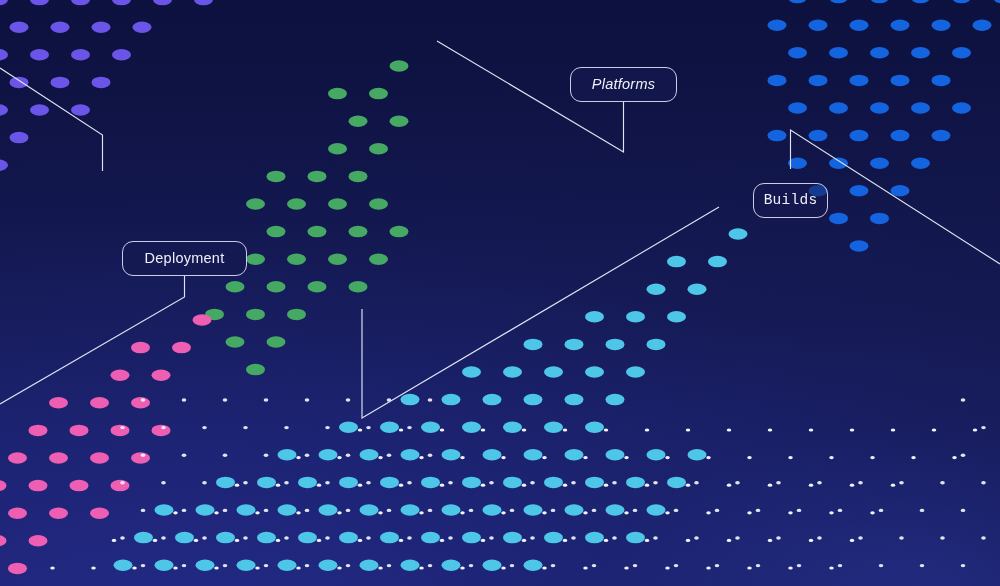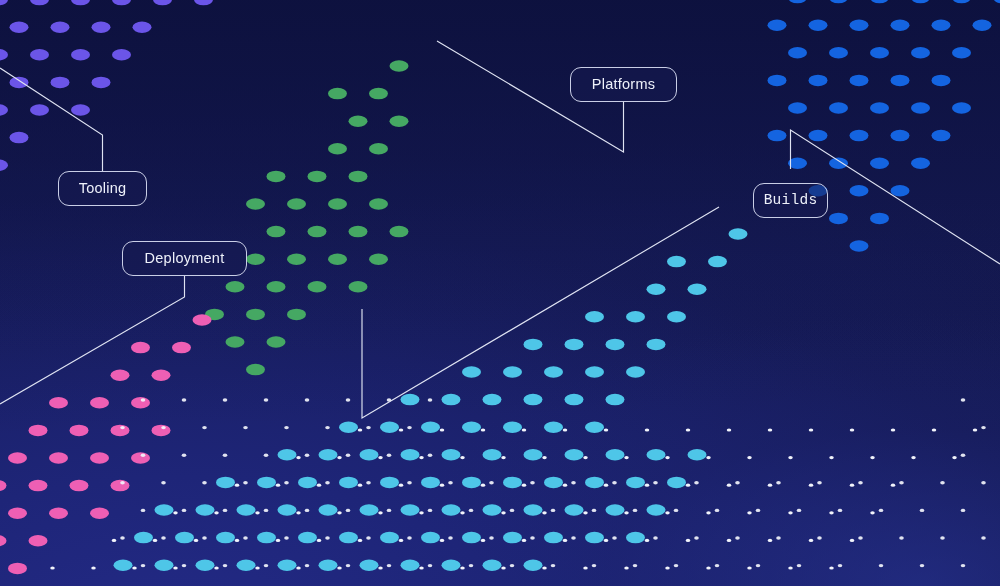--- a/index.html
+++ b/index.html
@@ -605,18 +605,17 @@
     </svg>
 
   <svg class="layer" id="leaders-layer" viewBox="0 0 1000 586" preserveAspectRatio="none" aria-hidden="true">
       <path d="M 102.5 171 L 102.5 135 L 0 68" class="leader"></path>
       <path d="M 623.5 102 L 623.5 152 L 437 41" class="leader"></path>
       <path d="M 790.5 169 L 790.5 130 L 1000 264" class="leader"></path>
       <path d="M 184.5 276 L 184.5 297 L 0 404" class="leader"></path>
       <path d="M 362 309 L 362 418 L 719 207" class="leader"></path>
     </svg>
 
-  <div class="label-box" id="label-tooling" style="left: 58px; top: 171px; width: 89px; height: 35px;">Tooling</div>
-  <div class="label-box" id="label-platforms" style="left: 570px; top: 67px; width: 107px; height: 35px;">Platforms</div>
+  <div class="label-box" id="label-platforms" style="left: 570px; top: 67px; width: 107px; height: 35px; font-style: italic;">Platforms</div>
   <div class="label-box" id="label-builds" style="left: 753px; top: 183px; width: 75px; height: 35px; font-family: Liberation Mono, monospace;">Builds</div>
   <div class="label-box" id="label-deployment" style="left: 122px; top: 241px; width: 125px; height: 35px;">Deployment</div>
 
 </div>
 
 </body></html>

